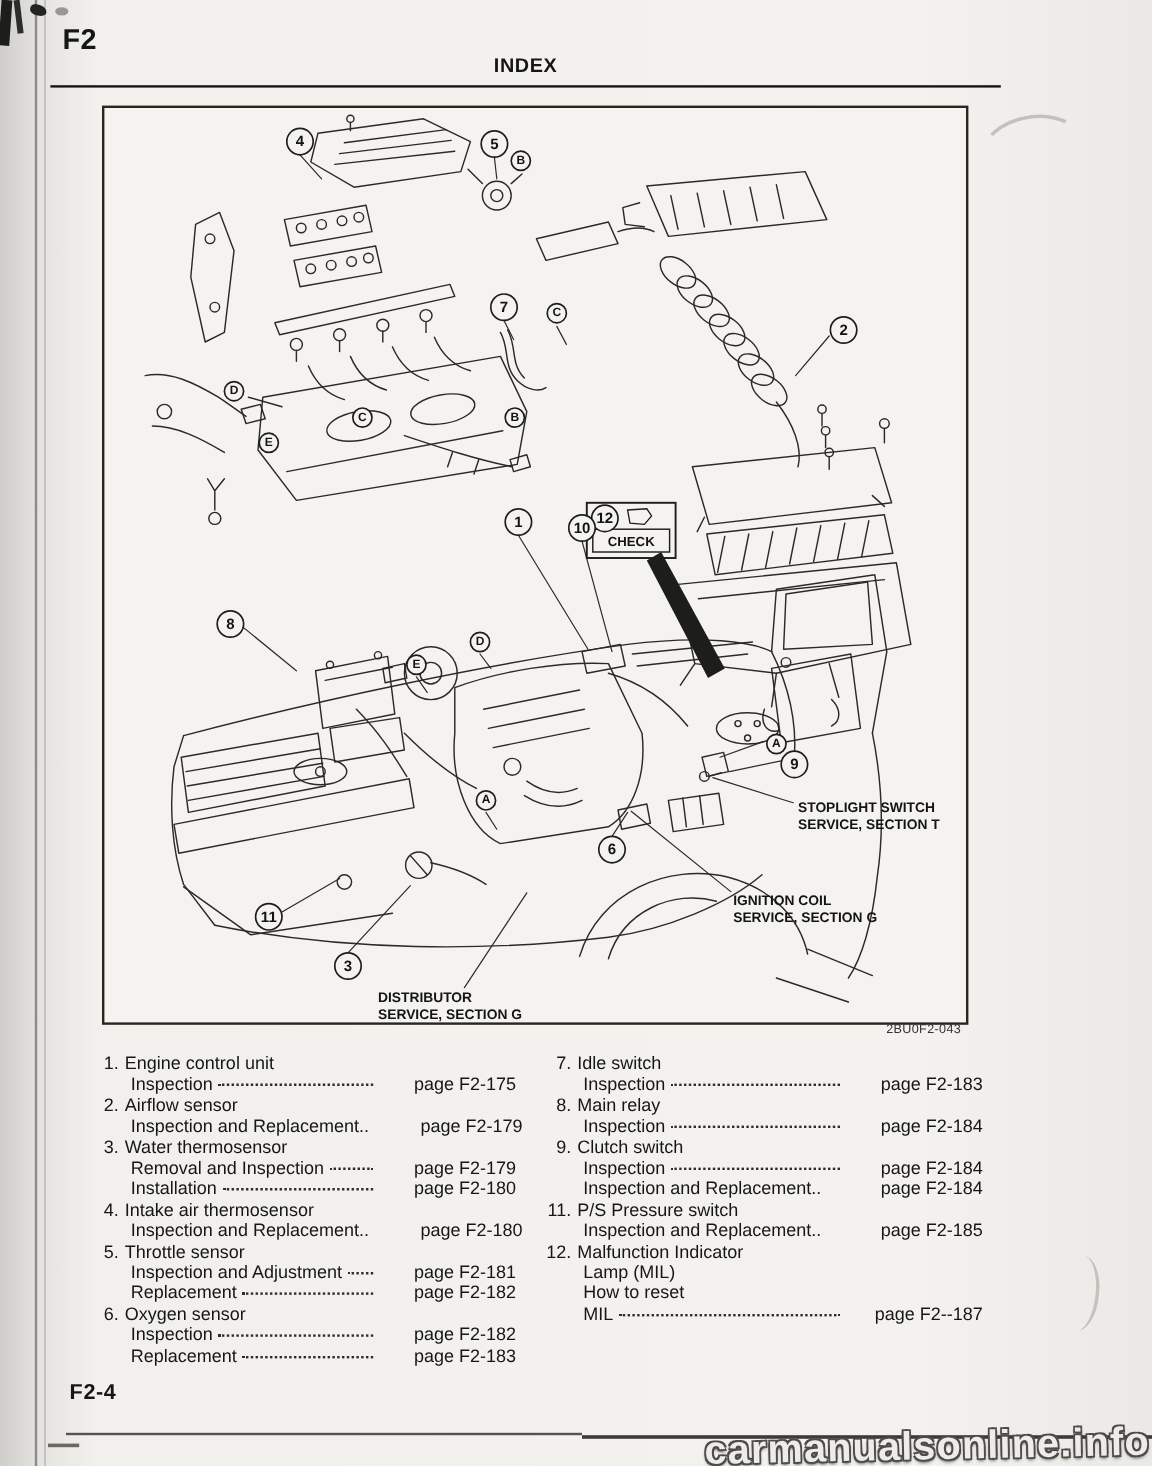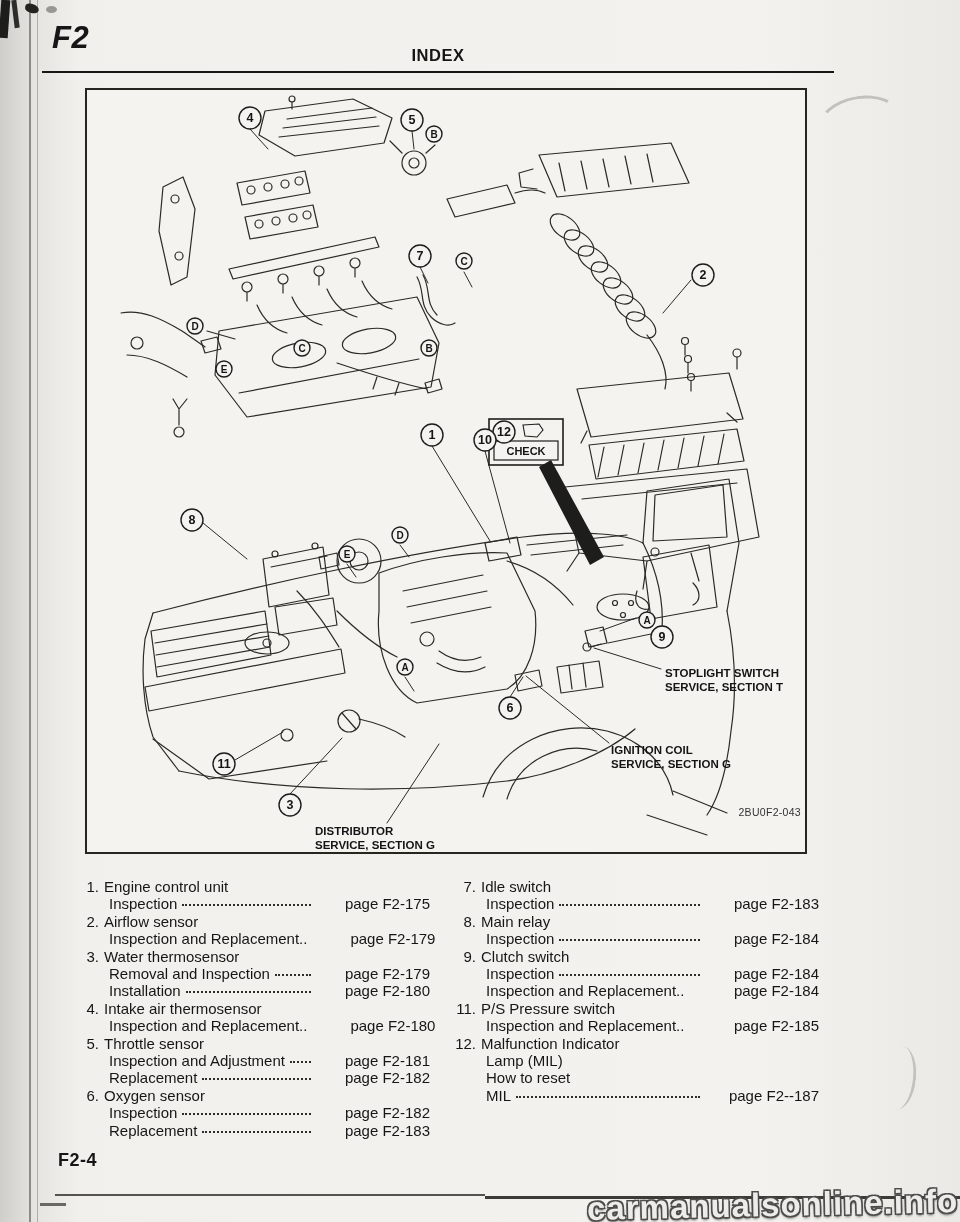--- a/index.html
+++ b/index.html
@@ -14,28 +14,28 @@
   .scan-line-1{position:absolute;left:29px;top:0;width:2px;height:1222px;background:#6f6d69;opacity:.75;}
   .scan-line-2{position:absolute;left:37px;top:0;width:1px;height:1222px;background:#98968f;opacity:.7;}
   .blob-1{position:absolute;left:0;top:0;width:9px;height:38px;background:#1d1d1b;transform:rotate(4deg);}
   .blob-2{position:absolute;left:13px;top:0;width:5px;height:28px;background:#2c2c2a;transform:rotate(-7deg);}
   .blob-3{position:absolute;left:25px;top:4px;width:14px;height:9px;background:#23231f;border-radius:40% 60% 50% 50%;transform:rotate(14deg);}
   .blob-4{position:absolute;left:46px;top:6px;width:11px;height:7px;background:#55534e;border-radius:50%;opacity:.55;}
   .arc-top-right{position:absolute;left:818px;top:96px;width:84px;height:54px;border:3px solid transparent;border-top-color:#c3c1bb;border-radius:50%;transform:rotate(-10deg);}
   .arc-bottom-right{position:absolute;left:888px;top:1046px;width:28px;height:64px;border-right:3px solid #bab8b2;border-radius:0 60% 60% 0/0 50% 50% 0;transform:rotate(6deg);opacity:.8;}
 
   
-  .section-code{position:absolute;left:52px;top:20px;font-size:31px;font-weight:800;letter-spacing:.5px;font-style:italic;}
+  .section-code{position:absolute;left:52px;top:20px;font-size:24px;font-weight:800;letter-spacing:.5px;}
   .header-title{position:absolute;left:0;top:46px;width:876px;text-align:center;font-size:16.5px;font-weight:bold;letter-spacing:.5px;}
   .header-rule{position:absolute;left:42px;top:71px;width:792px;height:2px;background:#161616;}
 
   
   .figure-box{position:absolute;left:85px;top:88px;width:722px;height:766px;border:2px solid #26261f;background:#f4f3f0;}
   .figure-box svg{width:100%;height:100%;display:block;}
-  .figure-code{position:absolute;left:85px;top:806px;width:722px;text-align:right;font-size:10.5px;color:#33322f;padding-right:6px;letter-spacing:.3px;}
+  .figure-code{position:absolute;left:85px;top:852px;width:722px;text-align:right;font-size:10.5px;color:#33322f;padding-right:6px;letter-spacing:.3px;}
 
   
   .idx-col{position:absolute;top:878px;font-size:15px;line-height:17.4px;}
   #idx-left{left:78px;width:352px;}
   #idx-right{left:455px;width:364px;}
   .idx-title{display:flex;}
   .idx-num{flex:none;width:26px;text-align:right;padding-right:5px;}
   .idx-row{display:flex;align-items:baseline;padding-left:31px;text-align:right;}
   .idx-label{flex:none;white-space:pre;}
   .idx-leader{flex:1;min-width:4px;margin:0 5px;border-bottom:2px dotted #2e2d2a;transform:translateY(-3px);}

